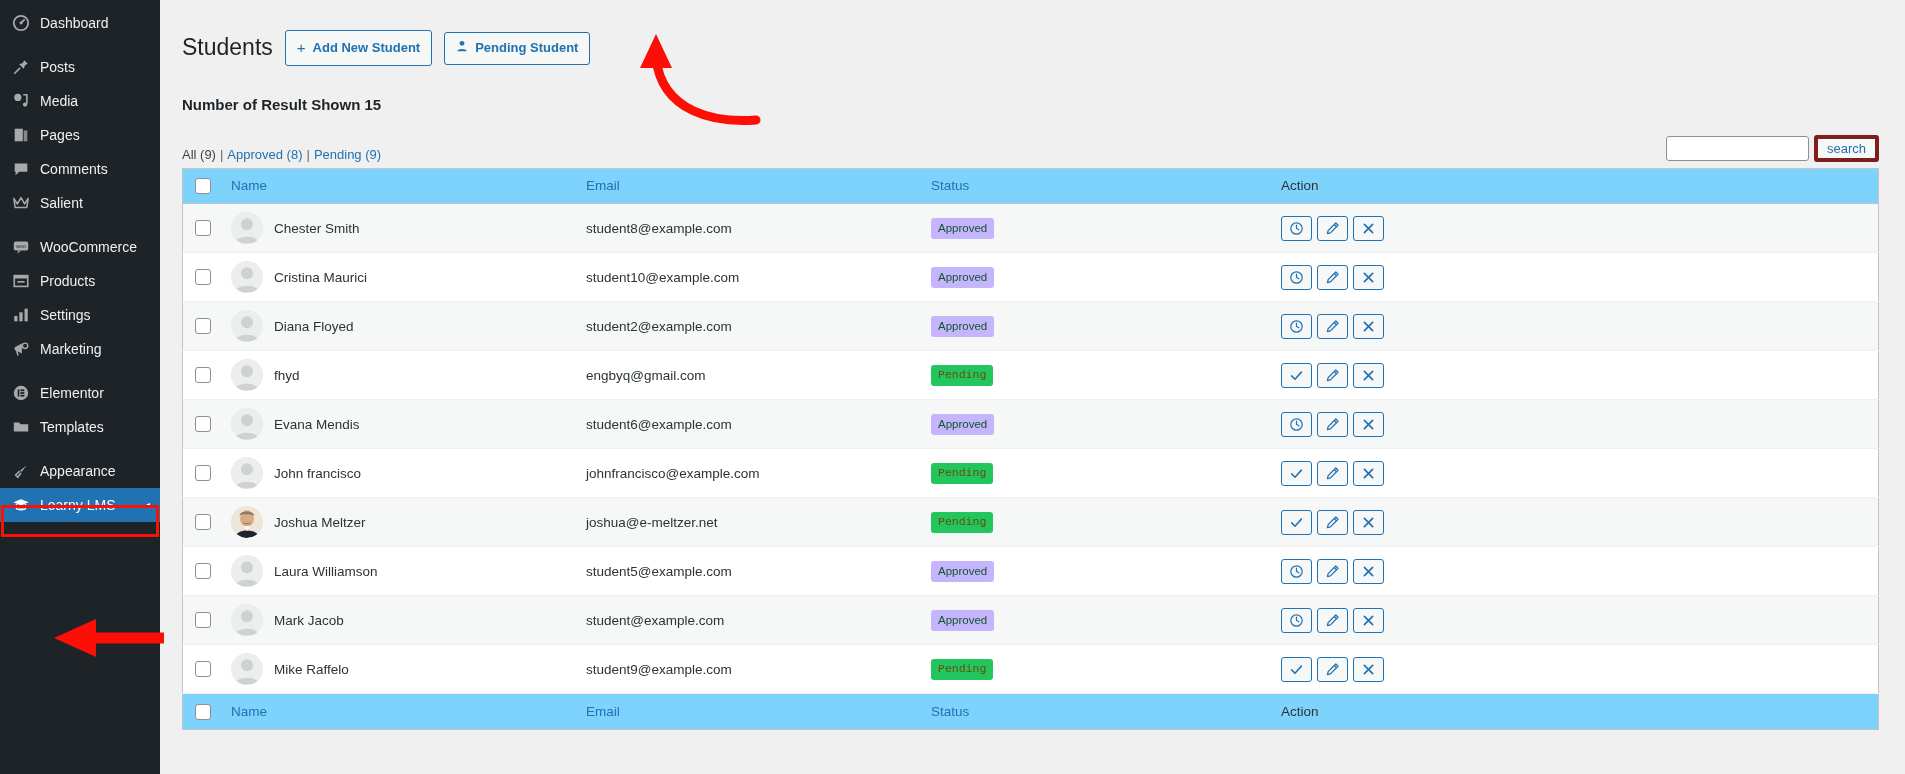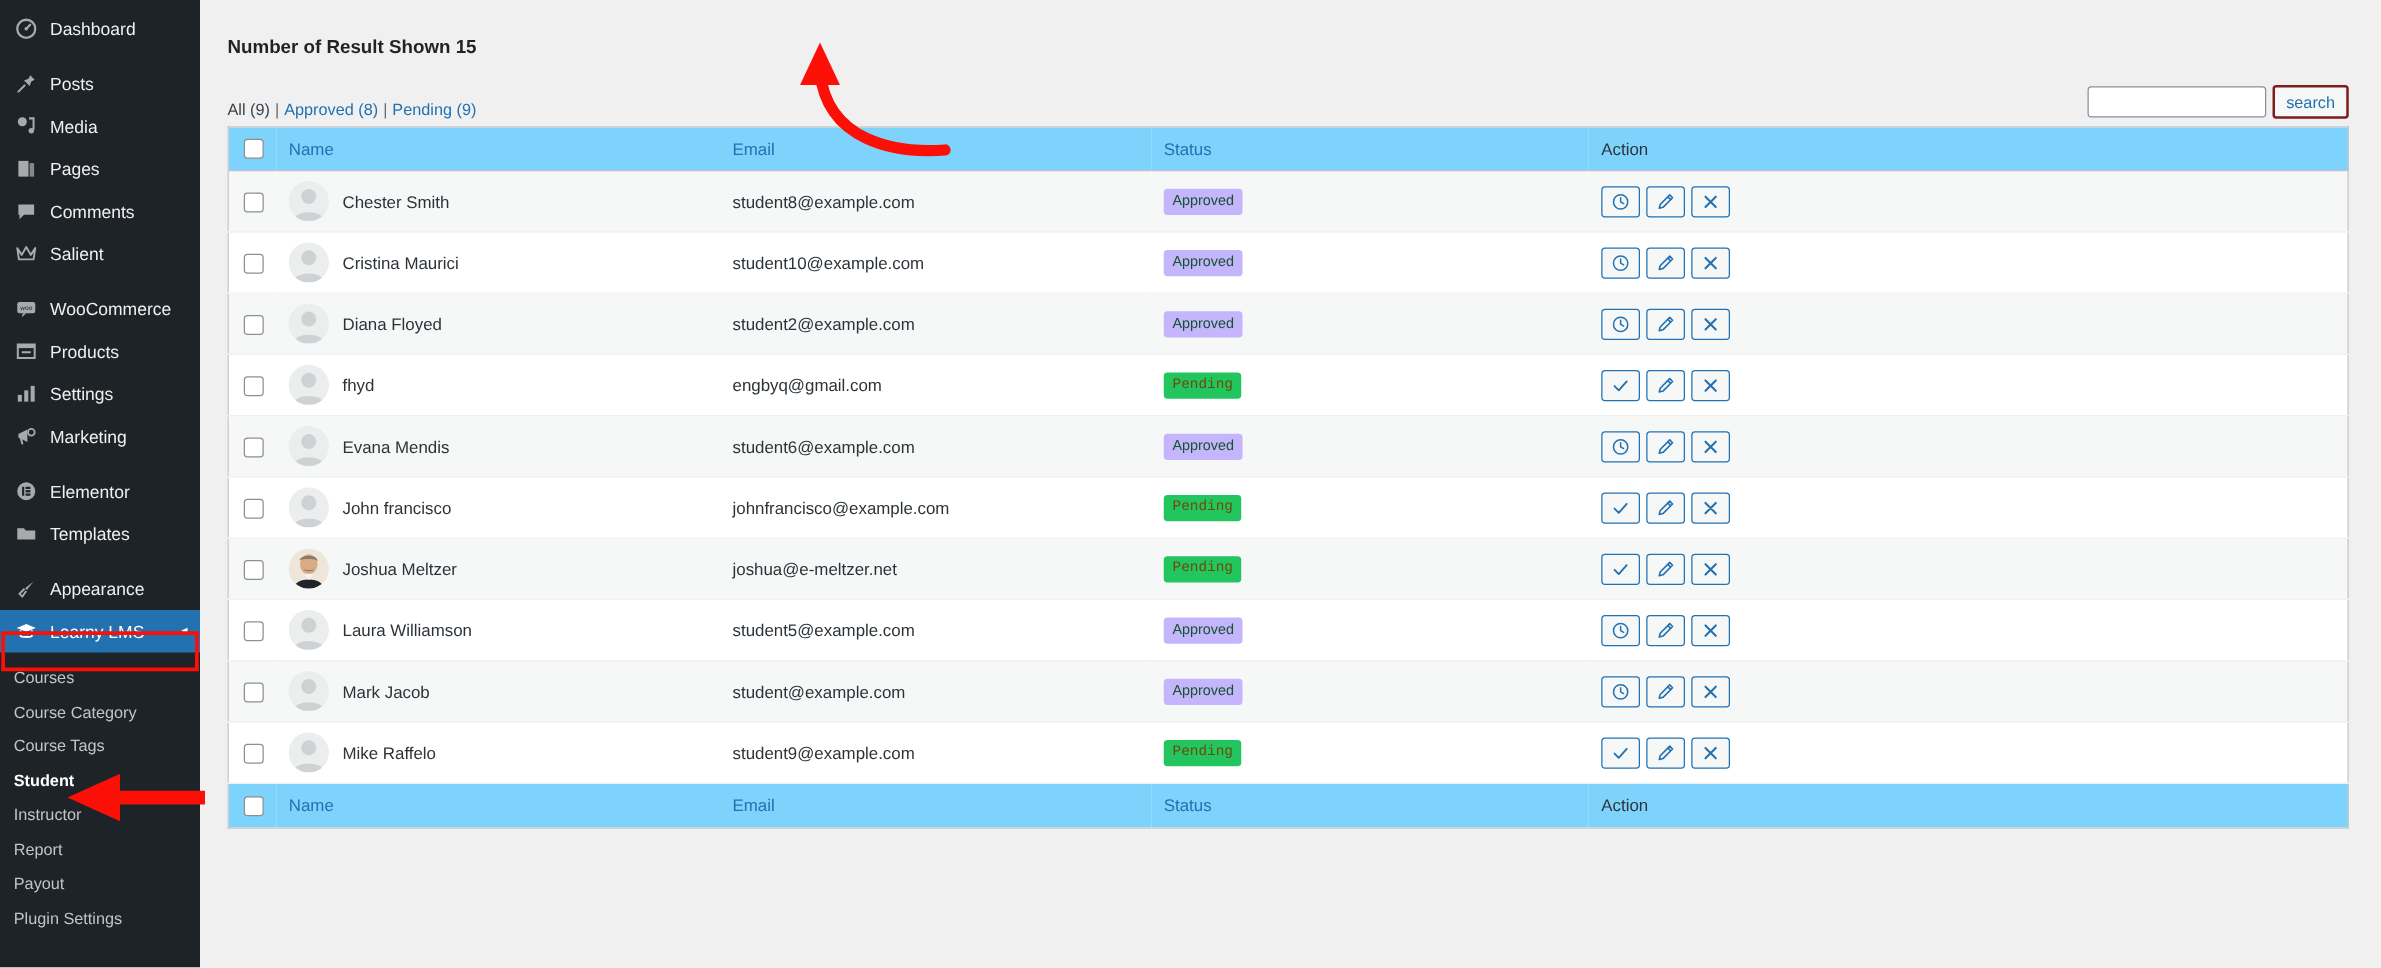--- a/index.html
+++ b/index.html
@@ -76,21 +76,21 @@
   .subsubsub .cur { color: #3c434a; }
   .subsubsub .sep { color: #646970; margin: 0 4px; }
 
   .searchbox { display: flex; align-items: center; gap: 5px; }
   .searchbox input {
     width: 143px; height: 25px; border: 1px solid #8c8f94;
     border-radius: 3px; background: #fff; padding: 0 6px; font-size: 13px;
     font-family: "Liberation Sans", sans-serif; color: #2c3338;
   }
   .searchbox button {
-    height: 27px; border: 2px solid #7f1d1d; background: #f6f7f7;
+    height: 27px; border: 4px solid #7f1d1d; background: #f6f7f7;
     color: #2271b1; border-radius: 3px; font-size: 13px; padding: 0 9px;
     cursor: pointer; font-family: "Liberation Sans", sans-serif;
   }
 
   
   table.wp-list {
     width: 100%; border-collapse: collapse; margin-top: 6px;
     background: #fff; border: 1px solid #c3c4c7; font-size: 13px;
     color: #2c3338;
   }
@@ -315,34 +315,40 @@
             <path d="M1.5 7 L10 3.5 L18.5 7 L10 10.5 Z" fill="#ffffff"></path>
             <path d="M5 9 V14 C5 15.5 15 15.5 15 14 V9" fill="none" stroke="#ffffff" stroke-width="1.7"></path>
           </svg>
       </span>
       <span class="mi-label">Learny LMS</span>
       <span class="collapse-caret">◂</span>
     </div>
 
     <div class="hl-box"></div>
 
-    <div class="submenu">
-      <span class="sub-item">Courses</span>
-      <span class="sub-item">Course Category</span>
-      <span class="sub-item">Course Tags</span>
-      <span class="sub-item active">Student</span>
-      <span class="sub-item">Instructor</span>
-      <span class="sub-item">Report</span>
-      <span class="sub-item">Payout</span>
-      <span class="sub-item">Plugin Settings</span>
-    </div>
   </nav>
 
   <main id="main">
 
+    <div class="title-row">
+      <h1 id="page-title">Students</h1>
+      <button class="btn-outline">
+        <span class="plus">+</span>
+        <span>Add New Student</span>
+      </button>
+      <button class="btn-outline">
+        <span>
+          <svg width="12" height="12" viewBox="0 0 16 16">
+              <circle cx="8" cy="4.4" r="3.2" fill="#2271b1"></circle>
+              <path d="M1.8 15 C1.8 10.8 14.2 10.8 14.2 15 Z" fill="#2271b1"></path>
+            </svg>
+        </span>
+        <span>Pending Student</span>
+      </button>
+    </div>
 
     <div id="subtitle">Number of Result Shown 15</div>
 
     <div class="filters-row">
       <div class="subsubsub">
         <span class="cur">All (9)</span><span class="sep">|</span><a>Approved (8)</a><span class="sep">|</span><a>Pending (9)</a>
       </div>
       <div class="searchbox">
         <input type="text" placeholder="" style="">
         <button>search</button>

